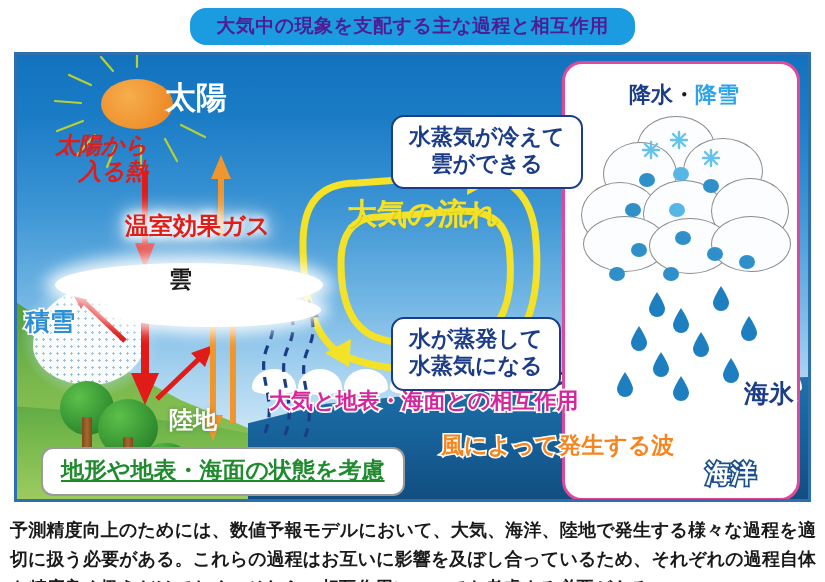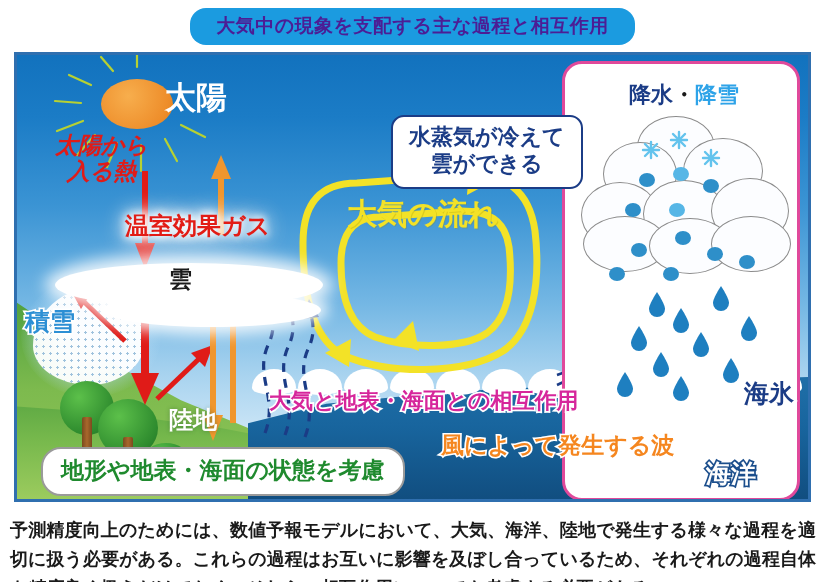--- a/index.html
+++ b/index.html
@@ -184,23 +184,24 @@
   #precip-title .w1 { color: #1B3C86; }
   #precip-title .dot { color: #1A1A1A; }
   #precip-title .w2 { color: #2EA3E8; }
 
   
   #green-box {
     position: absolute; left: 24px; top: 392px;
     padding: 6px 18px 8px 18px;
     background: #ffffff;
     border: 2.4px solid #9A9A9A;
-    border-radius: 20px;
+    border-radius: 12px;
     font-size: 23px; font-weight: bold; color: #1F8A2E;
     white-space: nowrap;
+    text-decoration: underline;
   }
 
   
   .bubble {
     position: absolute;
     background: #ffffff;
     border: 2.6px solid #1B3C86;
     border-radius: 13px;
     color: #1B3C86;
     font-weight: bold; font-size: 22px; line-height: 1.22;
@@ -419,35 +420,39 @@
       </g>
     </svg>
   </div>
 
   <div class="sun-body"></div>
 
   <div class="lbl" id="lbl-sun">太陽</div>
 
   <div class="lbl" id="lbl-heat-in">
     <div>太陽から</div>
-    <div style="text-align:center;">入る熱</div>
+    <div style="text-align:right;">入る熱</div>
   </div>
 
 
   <div class="lbl" id="lbl-ghg">温室効果ガス</div>
   <div class="lbl" id="lbl-cloud">雲</div>
   <div class="lbl" id="lbl-snowcover">積雪</div>
   <div class="lbl" id="lbl-land">陸地</div>
   <div class="lbl" id="lbl-airflow">大気の流れ</div>
   <div class="lbl" id="lbl-interaction">大気と地表・海面との相互作用</div>
   <div class="lbl" id="lbl-waves">風によって発生する波</div>
   <div class="lbl" id="lbl-seaice">海氷</div>
   <div class="lbl" id="lbl-ocean">海洋</div>
 
   <div class="bubble" id="bubble-condense">
     <div>水蒸気が冷えて</div>
     <div>雲ができる</div>
   </div>
+  <div class="bubble" id="bubble-evaporate">
+    <div>水が蒸発して</div>
+    <div>水蒸気になる</div>
+  </div>
 
   <div id="green-box">地形や地表・海面の状態を考慮</div>
 </div>
 
 <div id="caption">予測精度向上のためには、数値予報モデルにおいて、大気、海洋、陸地で発生する様々な過程を適切に扱う必要がある。これらの過程はお互いに影響を及ぼし合っているため、それぞれの過程自体を精度良く扱うだけでなく、それらの相互作用についても考慮する必要がある。</div>
 
 </body></html>

